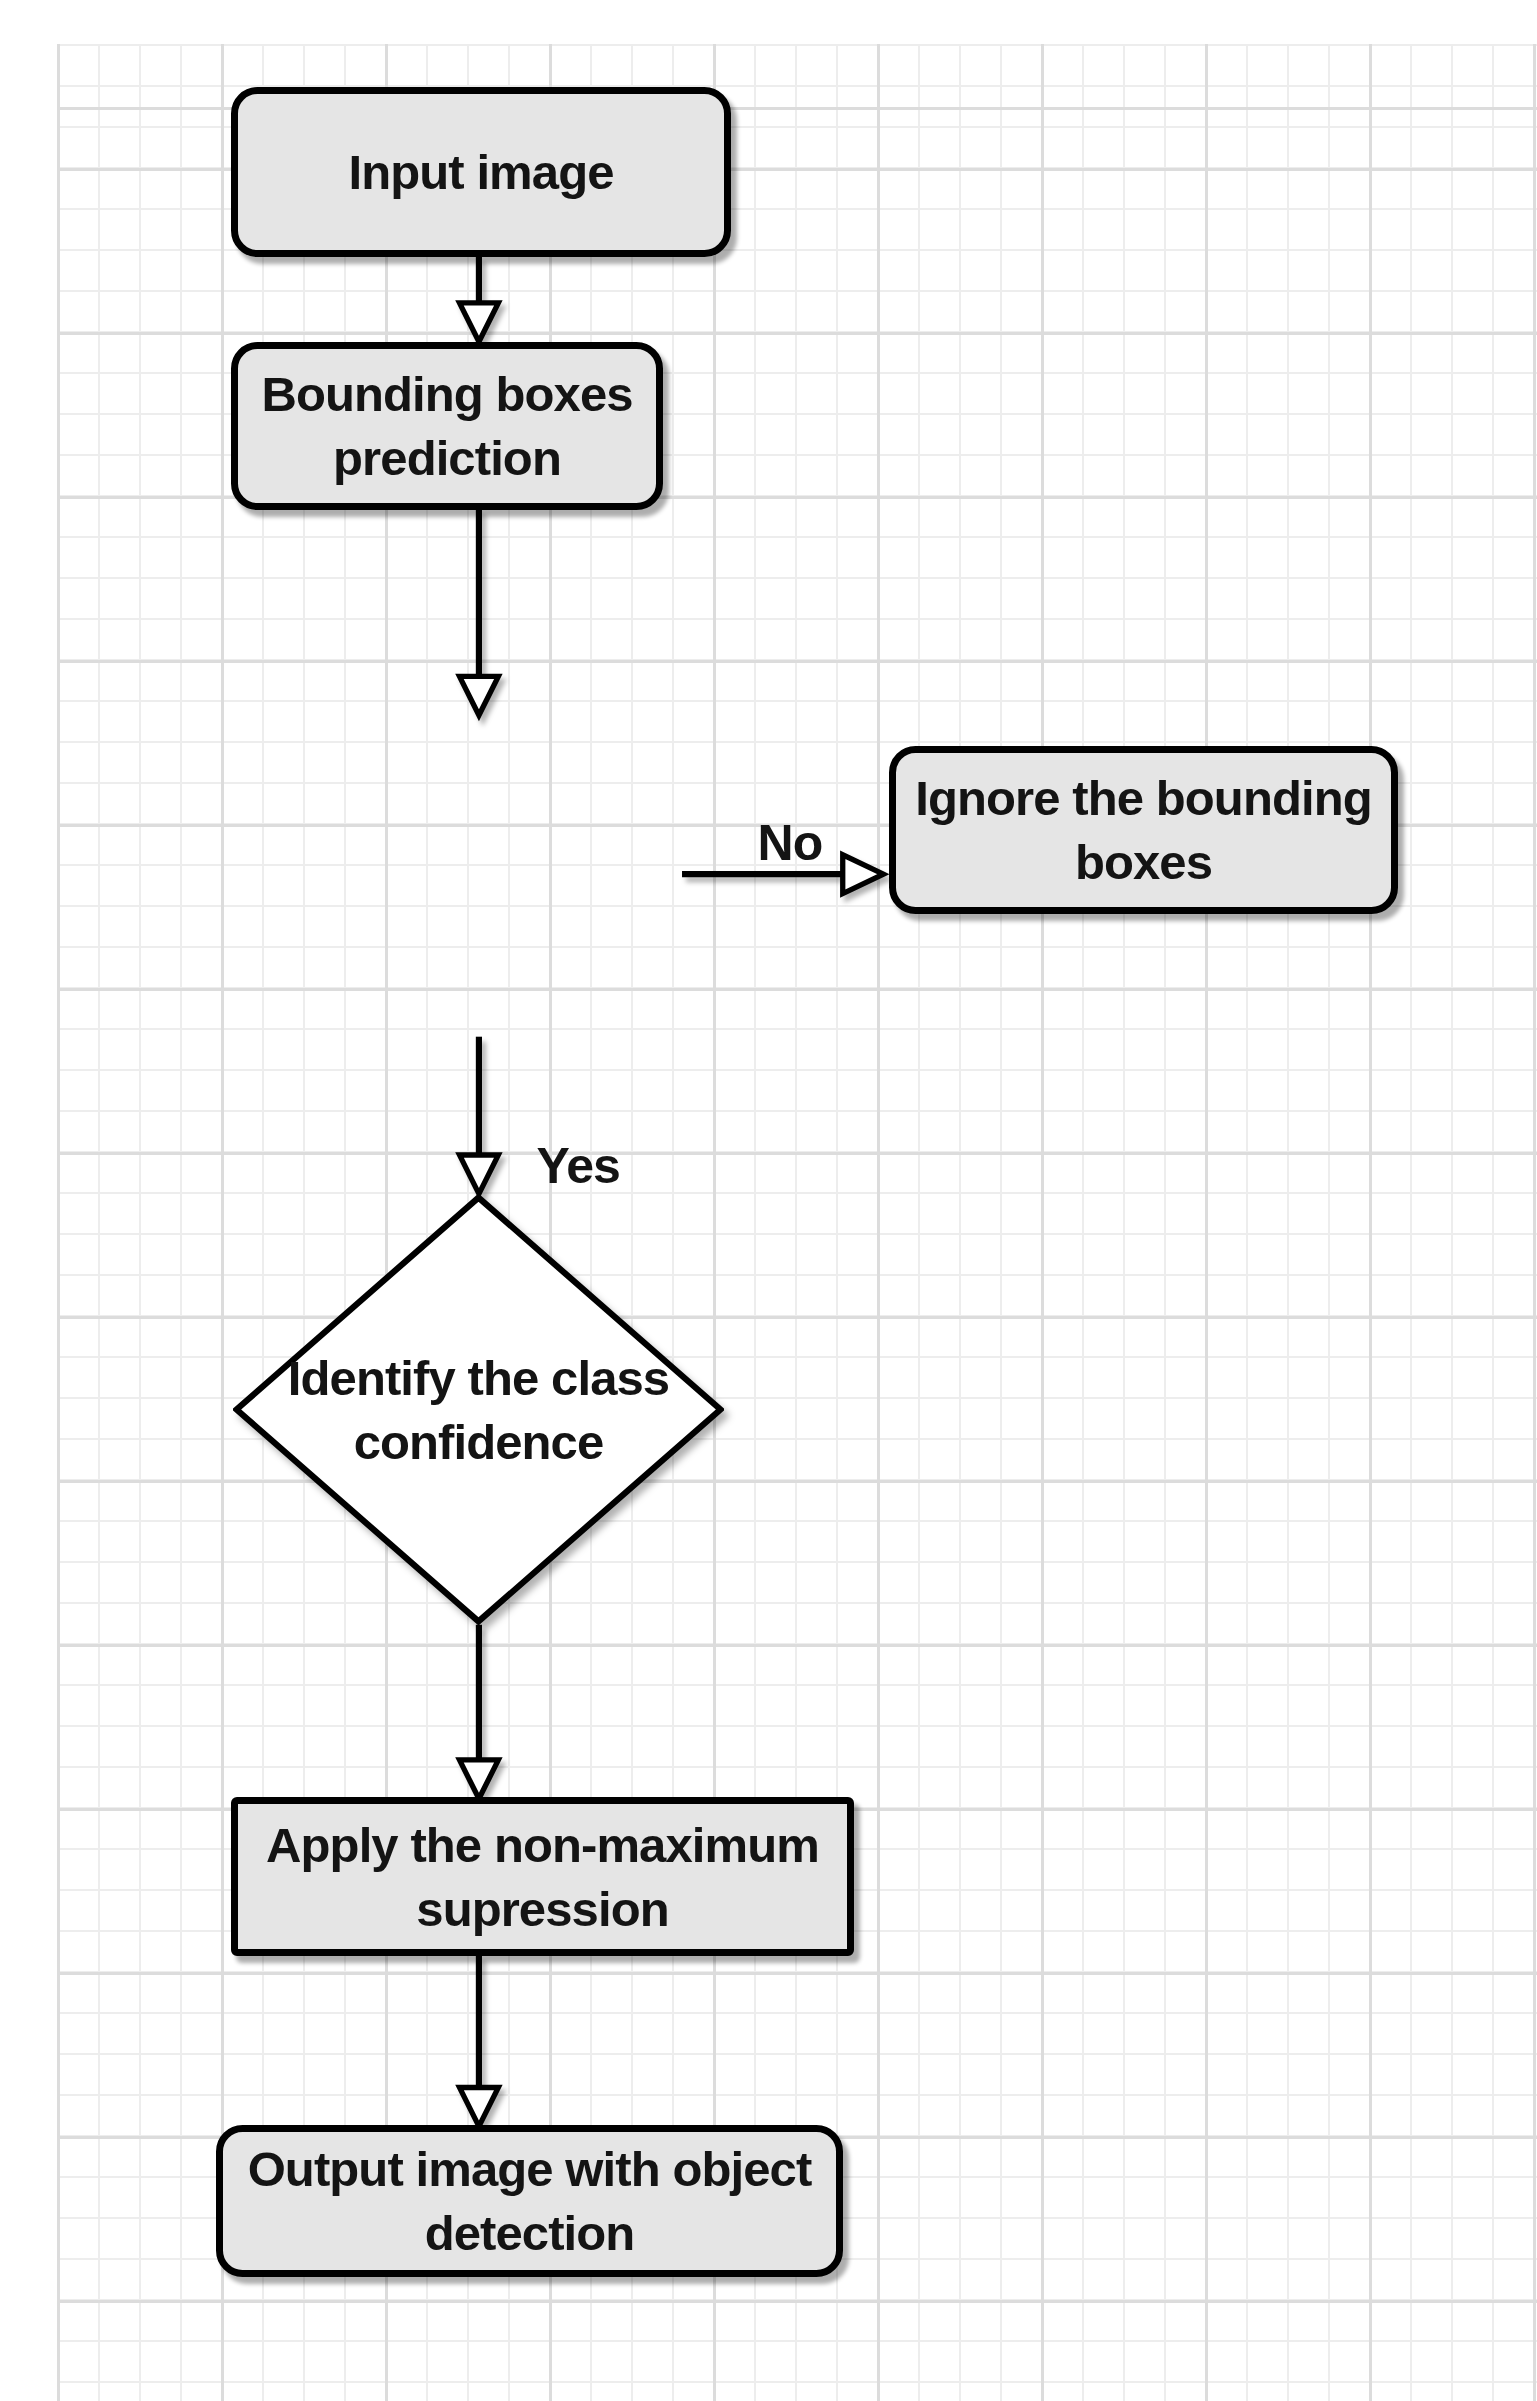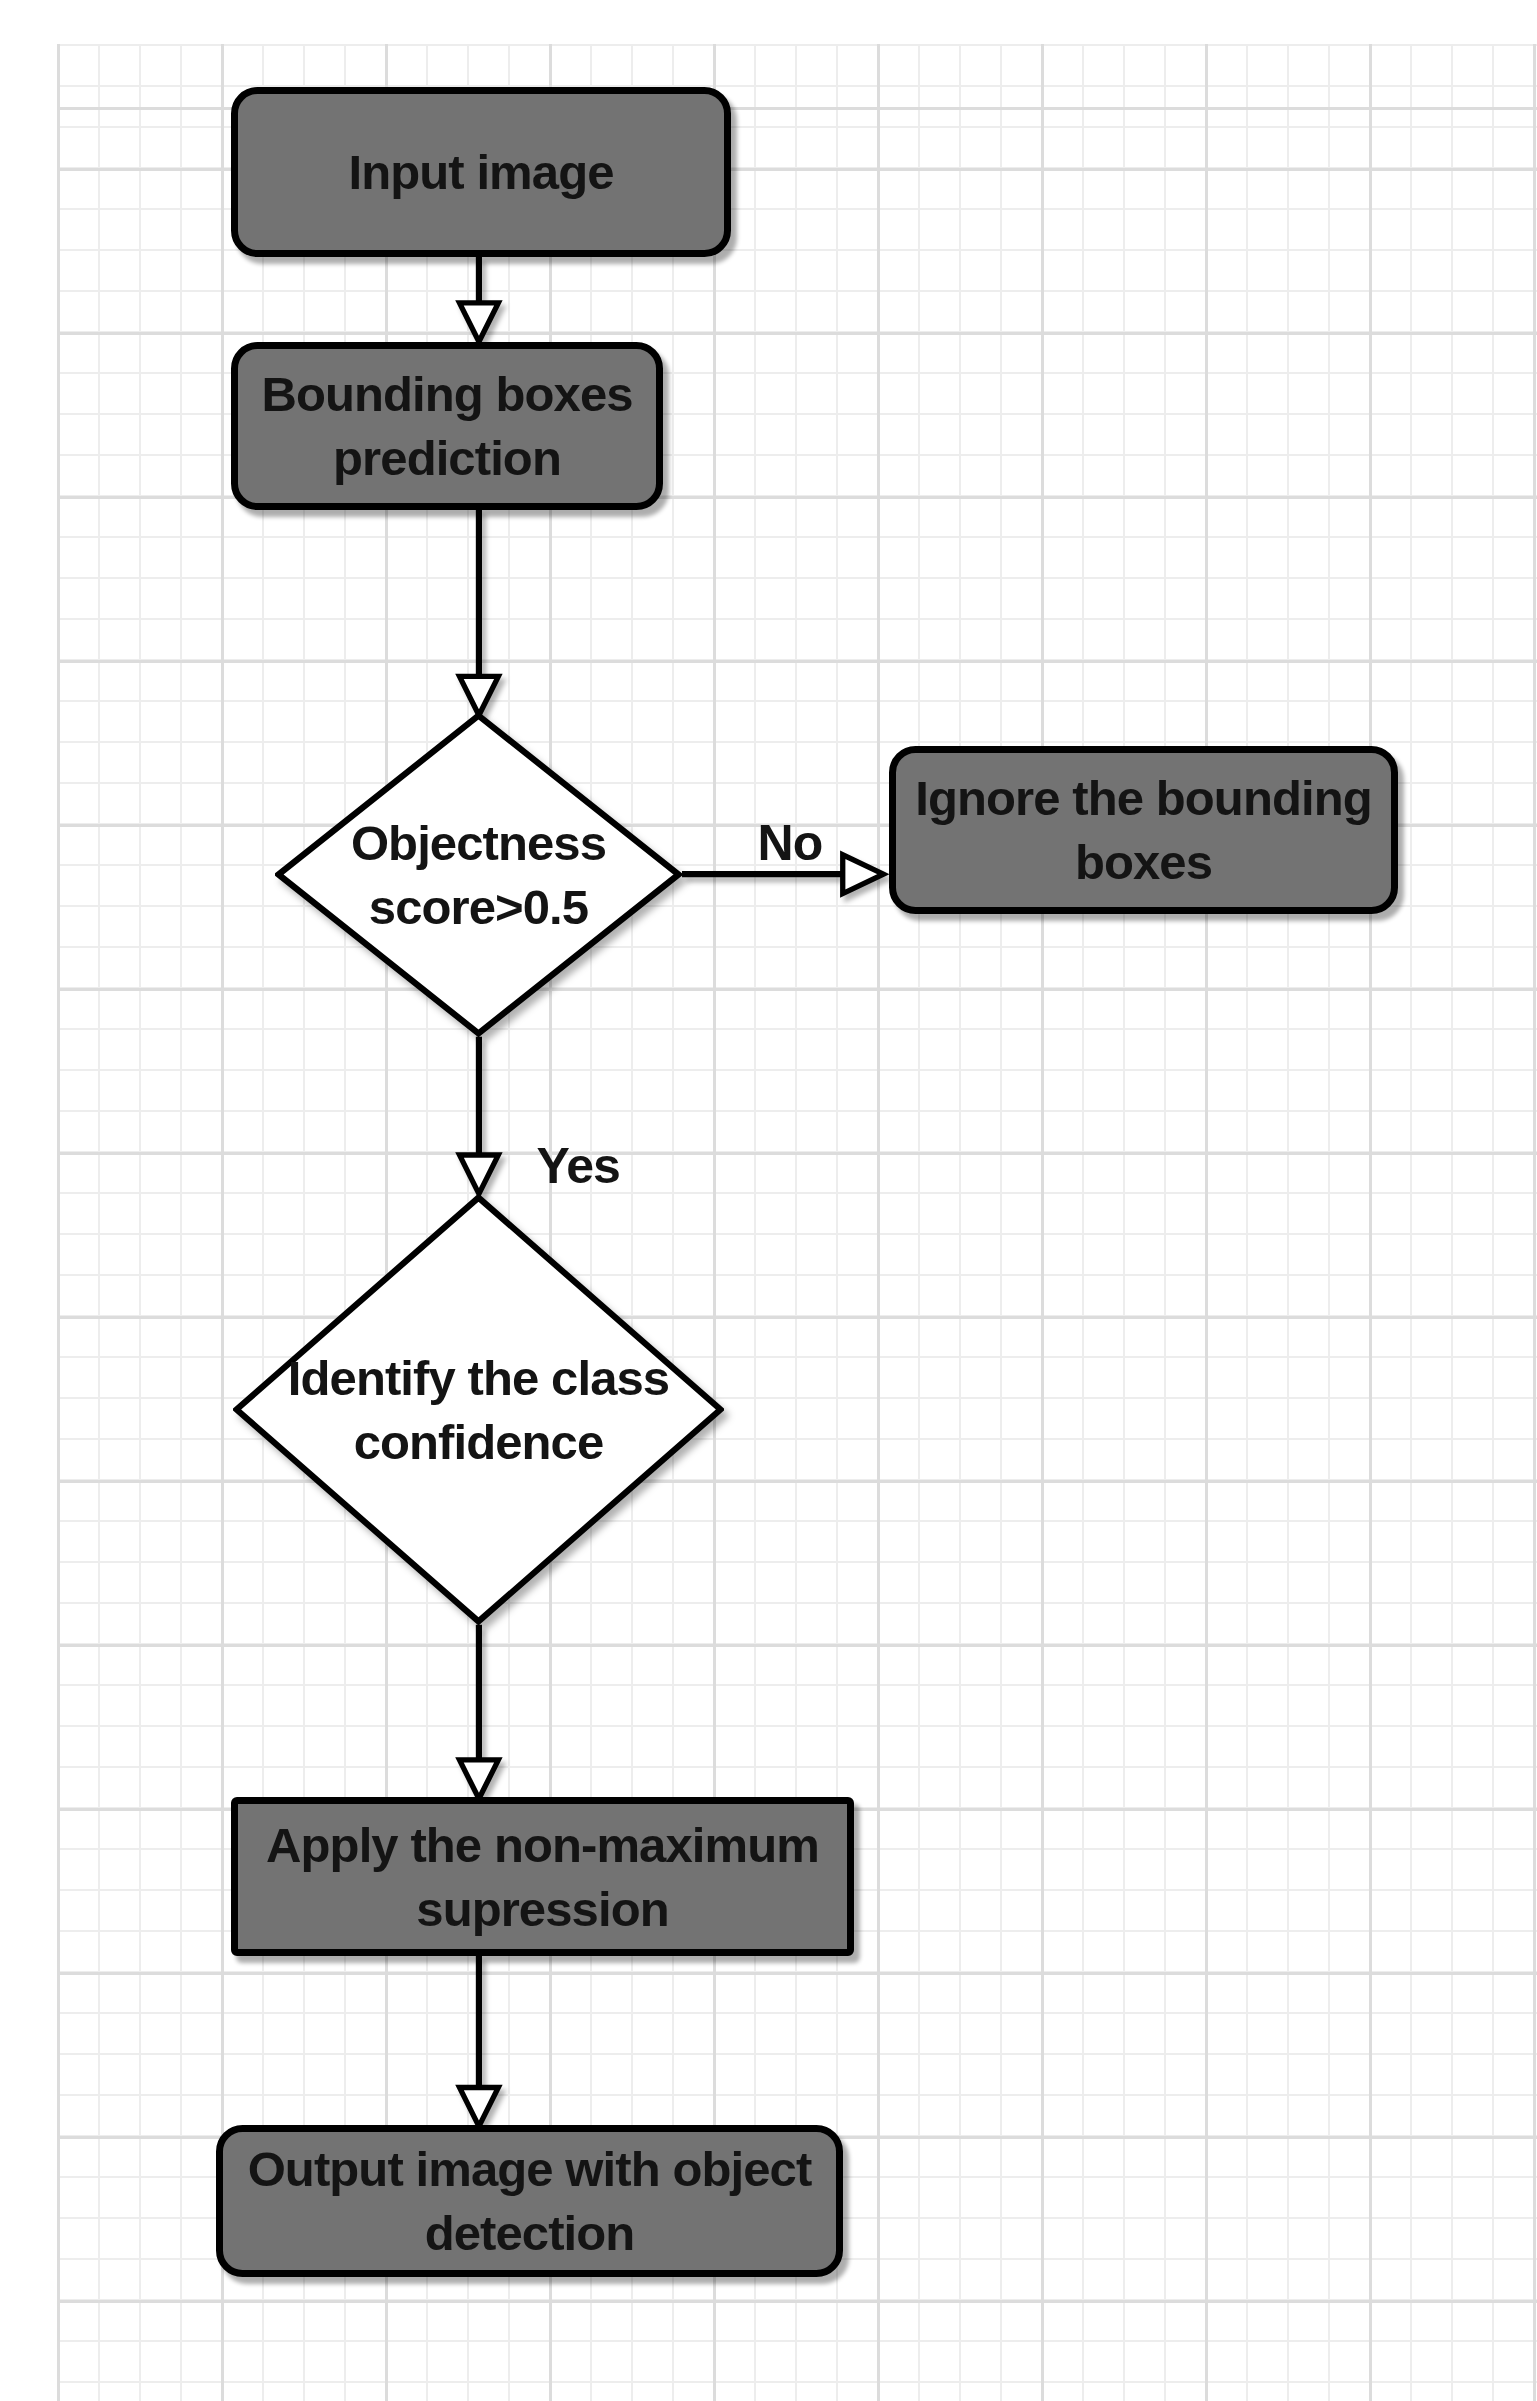--- a/index.html
+++ b/index.html
@@ -22,21 +22,21 @@
   }
   
   #edges{
     position:absolute;left:0;top:0;
     filter:drop-shadow(4.4px 5.3px 2.6px rgba(0,0,0,0.30));
   }
   
   .box{
     position:absolute;
     box-sizing:border-box;
-    background:#737373;
+    background:#e5e5e5;
     border:7px solid #000000;
     border-radius:26.5px;
     box-shadow:5.3px 7px 4.4px rgba(0,0,0,0.32);
     display:flex;align-items:center;justify-content:center;
     text-align:center;
   }
   .node-label{
     color:#141414;
     font-size:49px;font-weight:700;line-height:64px;
     white-space:pre-line;
@@ -89,27 +89,20 @@
 
   <div class="box" style="left:231px;top:87px;width:500px;height:170px;">
     <span class="node-label">Input image</span>
   </div>
 
   <div class="box" style="left:231px;top:342px;width:432px;height:168px;">
     <span class="node-label">Bounding boxes
 prediction</span>
   </div>
 
-  <div class="diamond" style="left:275px;top:712px;width:407px;height:325px;">
-    <svg width="407" height="325" viewBox="0 0 461 368">
-      <polygon points="230.5,4 457,184 230.5,364 4,184" fill="#ffffff" stroke="#000000" stroke-width="7"></polygon>
-    </svg>
-    <span class="node-label">Objectness
-score&gt;0.5</span>
-  </div>
 
   <div class="box" style="left:889px;top:746px;width:509px;height:168px;">
     <span class="node-label">Ignore the bounding
 boxes</span>
   </div>
 
   <div class="diamond" style="left:233px;top:1194px;width:491px;height:431px;">
     <svg width="491" height="431" viewBox="0 0 556 488">
       <polygon points="278,4 552,244 278,484 4,244" fill="#ffffff" stroke="#000000" stroke-width="7"></polygon>
     </svg>

